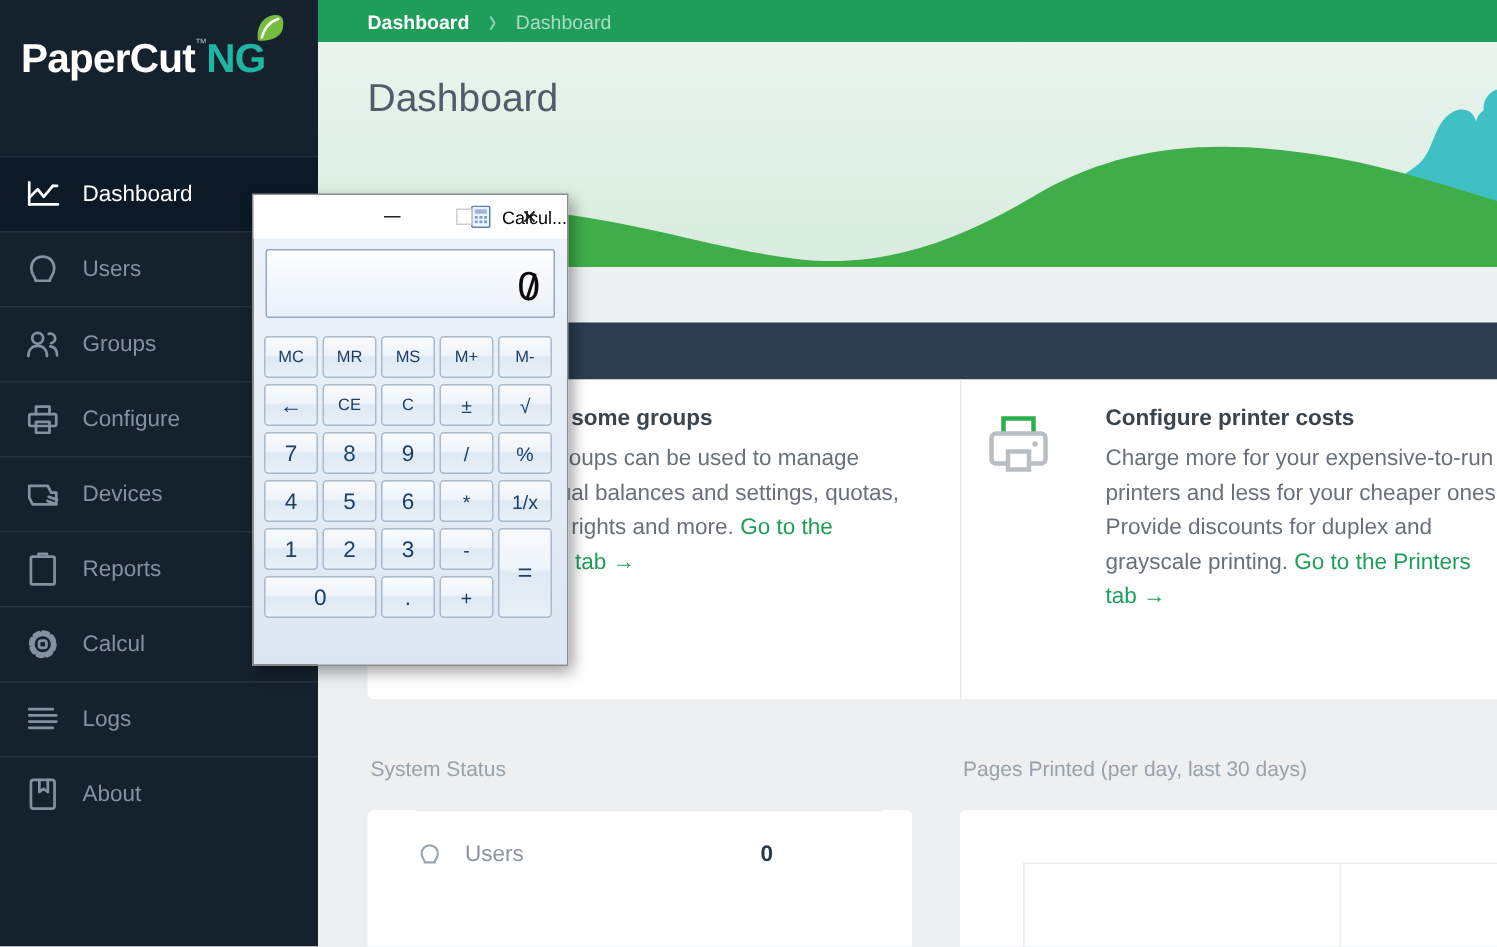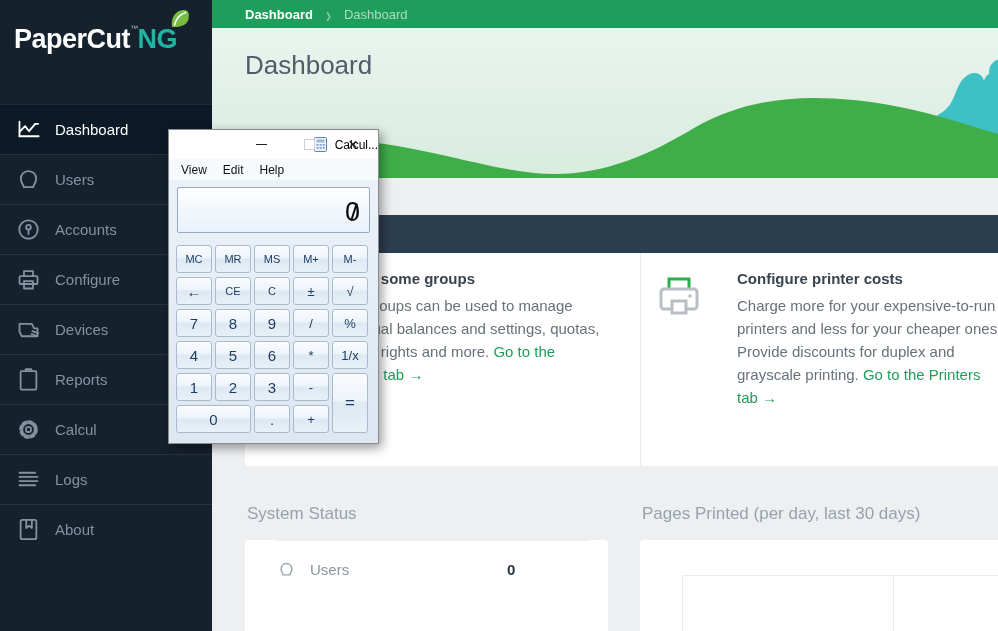--- a/index.html
+++ b/index.html
@@ -37,21 +37,21 @@
   .panel{position:absolute;left:245px;top:253px;width:868px;height:213px;background:#fff;border-radius:4px;}
   .vdivider{position:absolute;left:395px;top:0;bottom:0;width:1px;background:#e8ebed;}
   .tip-text{position:absolute;top:17px;}
   .tip-groups{left:85px;width:300px;}
   .tip-printers{left:492px;width:310px;}
   .tip-title{margin:0 0 7px;font-size:15px;font-weight:bold;color:#39444e;}
   .tip-body{margin:0;font-size:15px;line-height:23px;color:#68717a;white-space:pre-line;}
   .green-link{color:#1f9e5b;cursor:pointer;}
   .printer-big-icon{position:absolute;left:410px;top:22px;width:48px;height:48px;}
   
-  .section-heading{position:absolute;top:504px;margin:0;font-size:17px;font-weight:normal;color:#98a2ac;}
+  .section-heading{position:absolute;top:504px;margin:0;font-size:14px;font-weight:normal;color:#98a2ac;}
   .heading-status{left:247px;}
   .heading-chart{left:642px;}
   .status-card{position:absolute;left:245px;top:540px;width:363px;height:130px;background:#fff;border-radius:4px 4px 0 0;}
   .srow{position:relative;height:56px;display:flex;align-items:center;padding-left:32px;box-sizing:border-box;}
   .srow .sicon{width:19px;height:19px;margin-right:14px;flex:0 0 auto;}
   .srow .slabel{font-size:15px;color:#8b959e;}
   .srow .svalue{position:absolute;left:262px;font-size:15px;font-weight:bold;color:#2b3845;}
   .sdivider{height:1px;background:#eceef0;margin:0 20px 0 32px;}
   .chart-card{position:absolute;left:640px;top:540px;width:440px;height:130px;background:#fff;border-radius:4px 4px 0 0;}
   .plot{position:absolute;left:42px;top:35px;right:0;bottom:-40px;border-left:1px solid #ececec;border-top:1px solid #ececec;}
@@ -112,26 +112,27 @@
       <span class="nav-icon">
         <svg viewBox="0 0 24 24">
             <path d="M12 4.5c4.2 0 6.8 3 6.8 6.9 0 2.5-.9 3.7-1.7 5-.5.8-.9 1.6-.9 2.4h-8.4c0-.8-.4-1.6-.9-2.4-.8-1.3-1.7-2.5-1.7-5C5.2 7.5 7.8 4.5 12 4.5z"></path>
           </svg>
       </span>
       <span>Users</span>
     </div>
     <div class="nav-item">
       <span class="nav-icon">
         <svg viewBox="0 0 24 24">
-            <circle cx="12" cy="12" r="8.2"></circle>
-            <circle cx="12" cy="10" r="2.1"></circle>
-            <path d="M12 12.2V16"></path>
-          </svg>
-      </span>
-      <span>Accounts</span>
+            <circle cx="9" cy="8.5" r="3.2"></circle>
+            <path d="M3.5 19c0-3.8 2.2-6 5.5-6s5.5 2.2 5.5 6"></path>
+            <path d="M15.5 5.8a2.9 2.9 0 1 1 1.4 5.6"></path>
+            <path d="M16.5 13.3c2.6.4 4 2.4 4 5.3"></path>
+          </svg>
+      </span>
+      <span>Groups</span>
     </div>
     <div class="nav-item">
       <span class="nav-icon">
         <svg viewBox="0 0 24 24">
             <path d="M8 9V4.5h8V9"></path>
             <rect x="4" y="9" width="16" height="7" rx="1"></rect>
             <path d="M8 13.5h8V20H8z"></path>
           </svg>
       </span>
       <span>Configure</span>
@@ -263,25 +264,20 @@
       </g>
     </svg>
     <span class="calc-title">Calcul...</span>
     <span class="ctrl ctrl-min">
         <span class="bar"></span>
       </span>
     <span class="ctrl ctrl-max">
         <span class="box"></span>
       </span>
     <span class="ctrl ctrl-close">×</span>
-  </div>
-  <div class="calc-menubar">
-    <span class="menu-item">View</span>
-    <span class="menu-item">Edit</span>
-    <span class="menu-item">Help</span>
   </div>
   <div class="calc-display">
     <span class="display-val">0</span>
     <span class="zero-slash"></span>
   </div>
   <div class="calc-grid">
     <button class="cbtn mem">MC</button>
     <button class="cbtn mem">MR</button>
     <button class="cbtn mem">MS</button>
     <button class="cbtn mem">M+</button>

